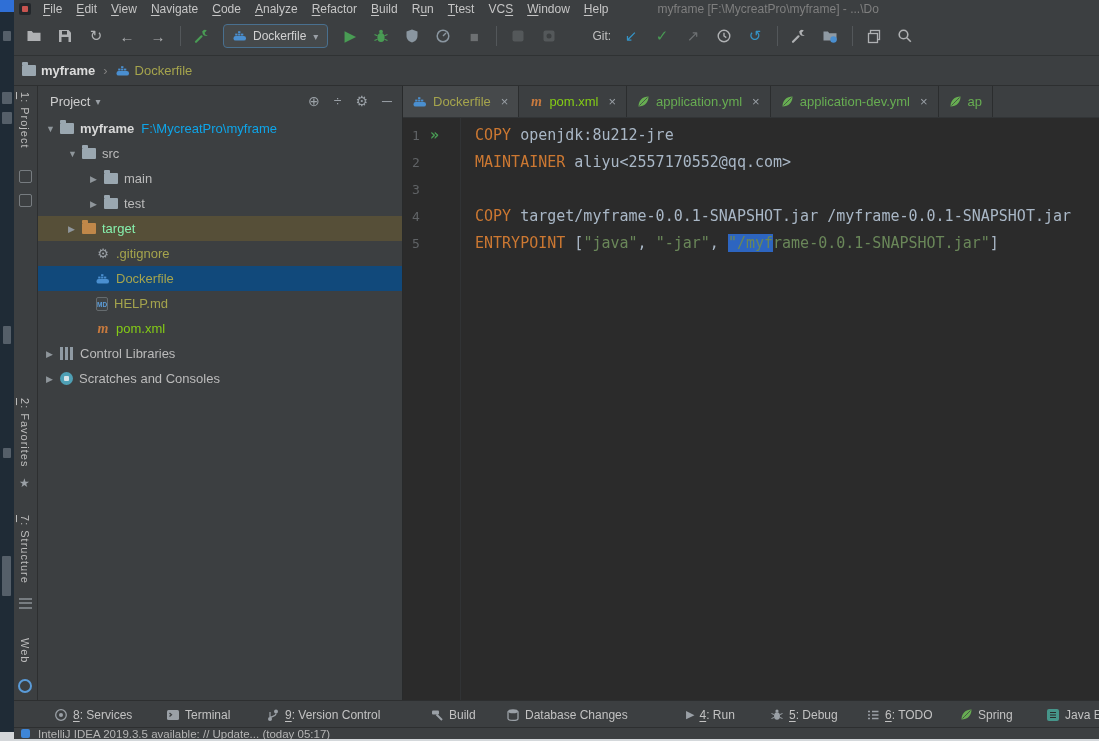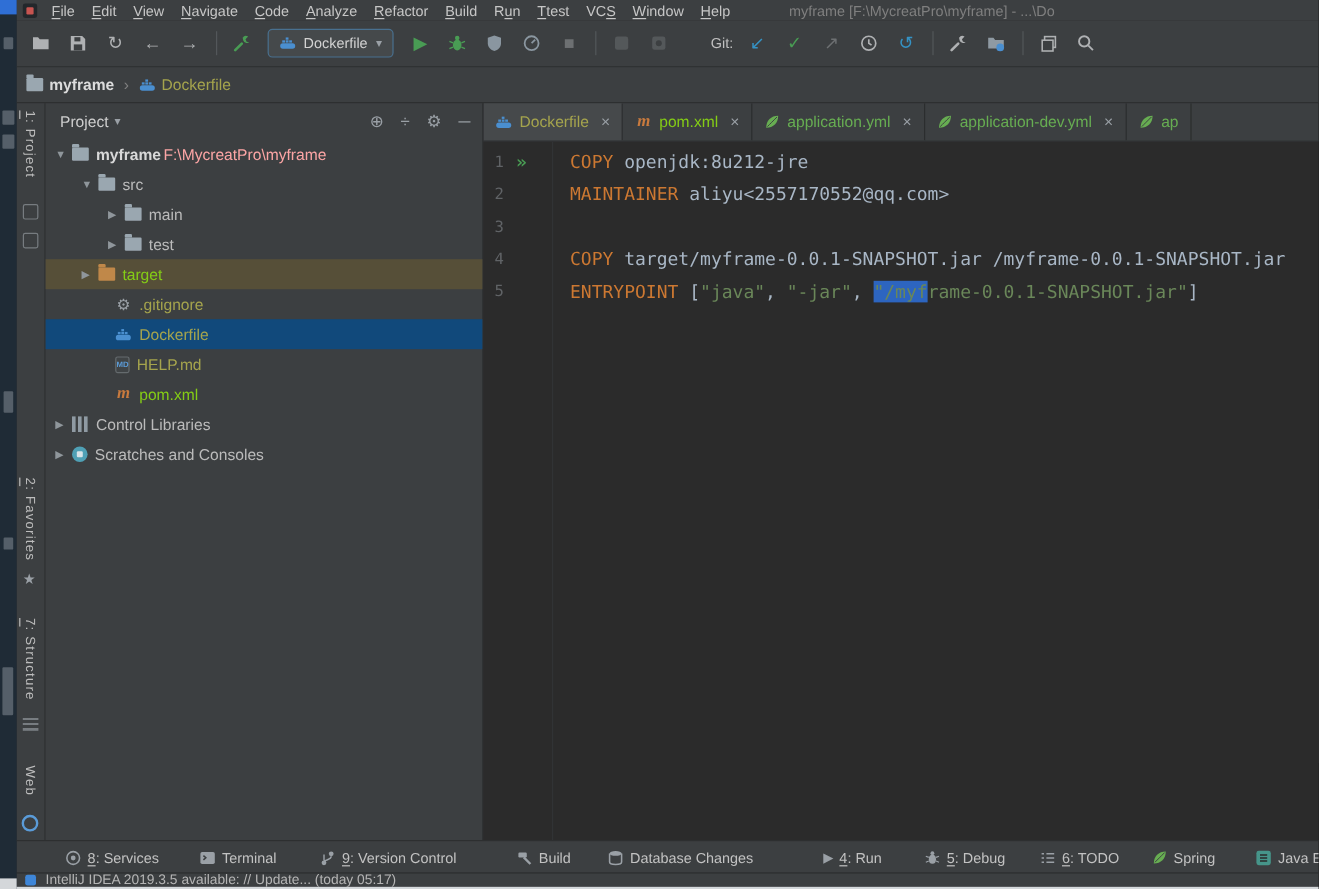--- a/index.html
+++ b/index.html
@@ -55,23 +55,23 @@
   
   #project{position:absolute;left:38px;top:86px;width:365px;height:614px;background:#3c3f41;border-right:1px solid #282a2b}
   #project-header{height:30px;display:flex;align-items:center;padding:0 10px 0 12px;color:#cecece}
   #project-header .caret{margin-left:5px;color:#9aa0a6;font-size:10px}
   #project-header .hicons{margin-left:auto;display:flex;gap:14px;color:#9aa0a6;font-size:14px}
   .trow{height:25px;display:flex;align-items:center;white-space:nowrap;cursor:default}
   .trow .arr{width:14px;color:#8f969b;font-size:9px;flex:0 0 auto}
   .trow .lab{margin-left:6px}
   .trow.sel{background:#11497b}
   .trow.excl{background:#564f38}
-  .c-olive{color:#a5a44d}.c-blue{color:#84cc16}.c-orange{color:#84cc16}
+  .c-olive{color:#a5a44d}.c-blue{color:#84cc16}.c-orange{color:#86efac}
   .c-bold{color:#d8d8d8;font-weight:bold}
-  .tpath{color:#fca5a5;margin-left:2px}
+  .tpath{color:#0ea5e9;margin-left:7px}
   .fold{width:14px;height:11px;background:#9aa7b0;border-radius:1px;position:relative;flex:0 0 auto}
   .fold::before{content:"";position:absolute;top:-3px;left:0;width:6px;height:3px;background:inherit;border-radius:1px 1px 0 0}
   .fold.orange{background:#c08849}
   .gearico{color:#9aa0a6;font-size:13px;width:14px;text-align:center;flex:0 0 auto}
   .fico{width:12px;height:14px;background:#404446;border:1px solid #656b6e;border-radius:2px;position:relative;
         flex:0 0 auto;font-size:6.5px;font-weight:bold;color:#5c9cd8;text-align:center;line-height:13px}
   .fico.iml::after{content:"";position:absolute;left:2.5px;top:4px;width:5px;height:5px;background:#9876aa}
   .mvn{font-family:"Liberation Serif",serif;font-style:italic;font-weight:bold;color:#c87a3e;font-size:14px;
        width:14px;text-align:center;line-height:14px;flex:0 0 auto}
   .libico{width:3px;height:13px;background:#8f9aa3;box-shadow:5px 0 0 0 #8f9aa3,10px 0 0 0 #8f9aa3;

